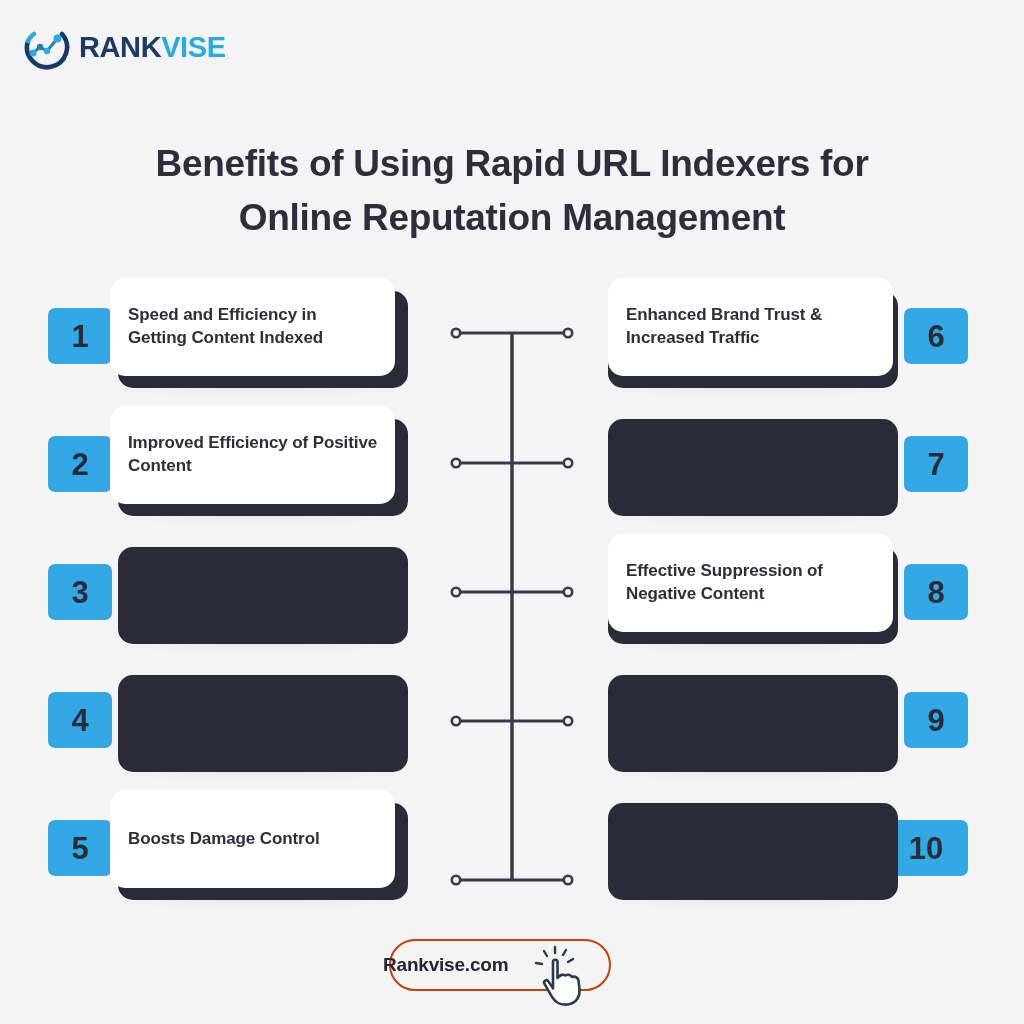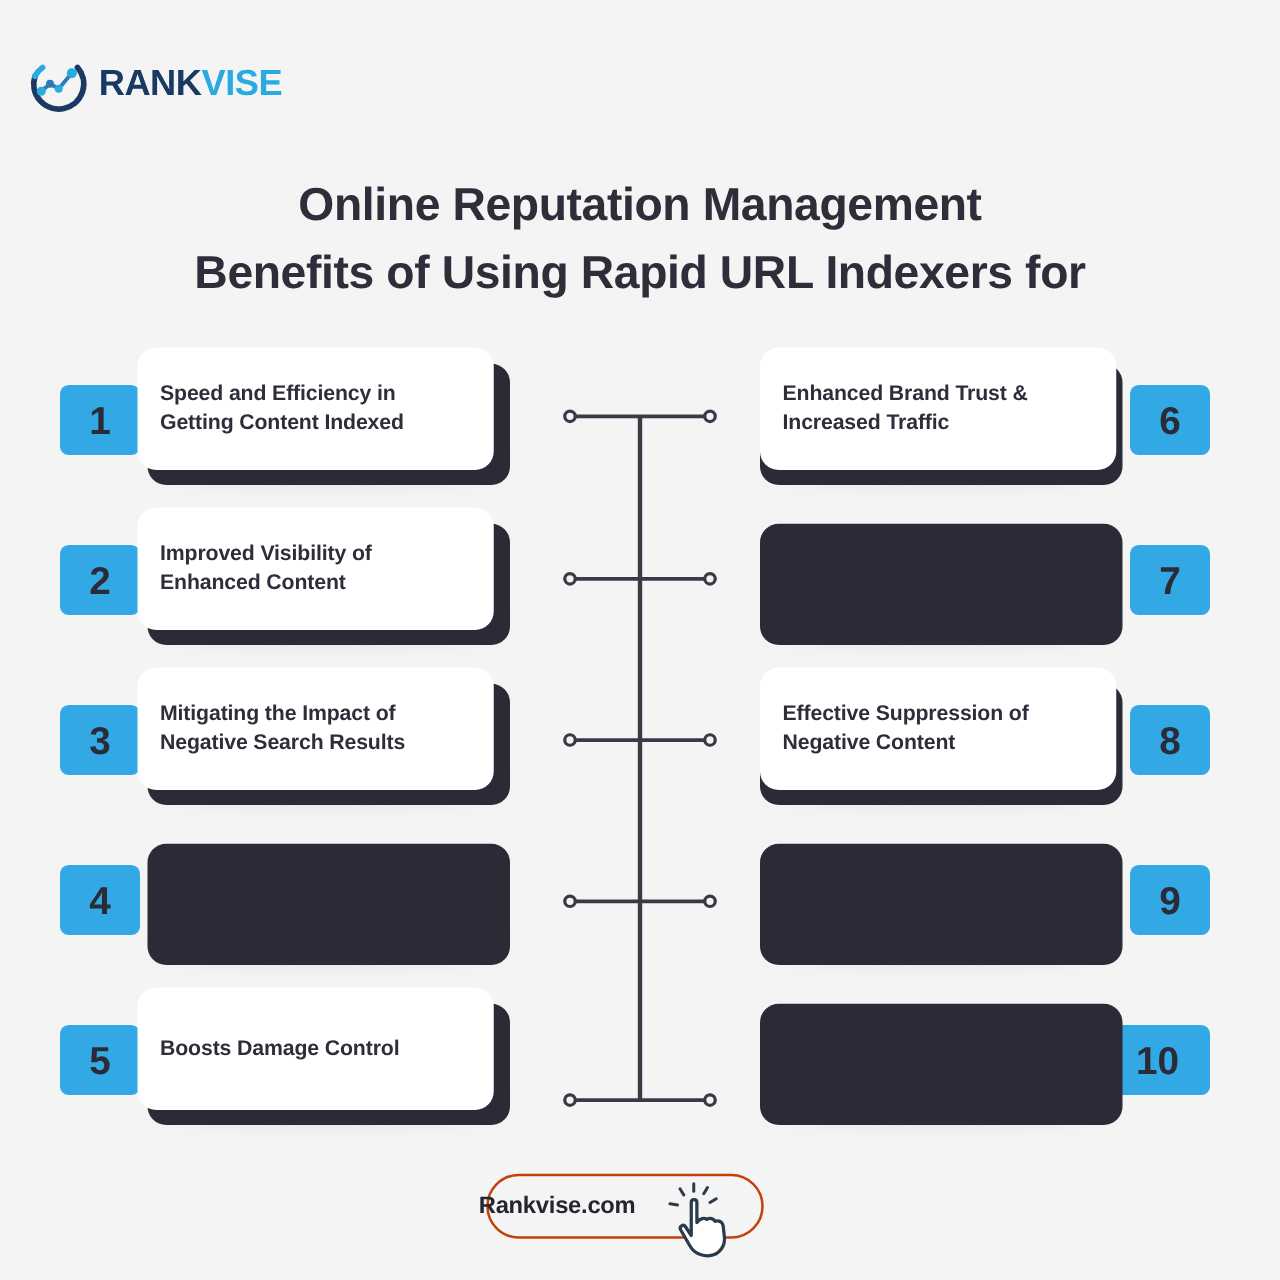--- a/index.html
+++ b/index.html
@@ -12,21 +12,21 @@
     background: #f4f4f4;
     font-family: "Liberation Sans", sans-serif;
     overflow: hidden;
     position: relative;
   }
 
   
   #logo {
     position: absolute;
     left: 20px;
-    top: 42px;
+    top: 22px;
     display: flex;
     align-items: center;
     gap: 9px;
   }
   #logo .mark { width: 50px; height: 50px; display: block; }
   #logo .wordmark {
     font-size: 29px;
     font-weight: 800;
     letter-spacing: -0.4px;
     line-height: 1;
@@ -204,22 +204,22 @@
     <circle cx="20" cy="25" r="3.2" fill="#2b7bb9"></circle>
     <circle cx="27" cy="29" r="3.2" fill="#29abe2"></circle>
     <circle cx="37.5" cy="16.5" r="4" fill="#29abe2"></circle>
   </svg>
   <div class="wordmark">
     <span class="wm-rank">RANK</span><span class="wm-vise">VISE</span>
   </div>
 </div>
 
 <h1 id="title">
+  <span class="ln">Benefits of Using Rapid URL Indexers for</span>
   <span class="ln">Online Reputation Management</span>
-  <span class="ln">Benefits of Using Rapid URL Indexers for</span>
 </h1>
 
 <svg id="connector" viewBox="0 0 1024 640">
   <line x1="512" y1="55" x2="512" y2="602" stroke="#3a3a47" stroke-width="3.5"></line>
 
   <line x1="456" y1="55" x2="568" y2="55" stroke="#3a3a47" stroke-width="3"></line>
   <circle cx="456" cy="55" r="4.2" fill="#f4f4f4" stroke="#3a3a47" stroke-width="2.6"></circle>
   <circle cx="568" cy="55" r="4.2" fill="#f4f4f4" stroke="#3a3a47" stroke-width="2.6"></circle>
 
   <line x1="456" y1="185" x2="568" y2="185" stroke="#3a3a47" stroke-width="3"></line>
@@ -259,38 +259,35 @@
       </div>
     </div>
   </div>
 
   <div class="row">
     <div class="unit left">
       <div class="soft"></div>
       <div class="badge">2</div>
       <div class="plate"></div>
       <div class="card">
-        <span class="card-label">Improved Visibility of Enhanced Content</span>
+        <span class="card-label">Improved Efficiency of Positive Content</span>
       </div>
     </div>
     <div class="unit right">
       <div class="soft"></div>
       <div class="badge">7</div>
       <div class="plate"></div>
     </div>
   </div>
 
   <div class="row">
     <div class="unit left">
       <div class="soft"></div>
       <div class="badge">3</div>
       <div class="plate"></div>
-      <div class="card">
-        <span class="card-label">Mitigating the Impact of Negative Search Results</span>
-      </div>
     </div>
     <div class="unit right">
       <div class="soft"></div>
       <div class="badge">8</div>
       <div class="plate"></div>
       <div class="card">
         <span class="card-label">Effective Suppression of Negative Content</span>
       </div>
     </div>
   </div>

